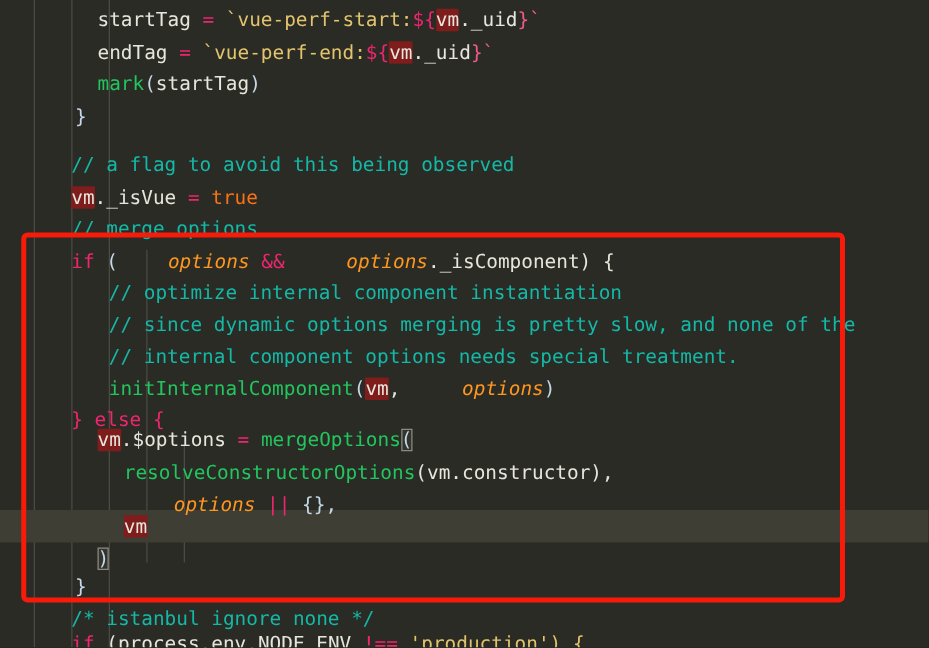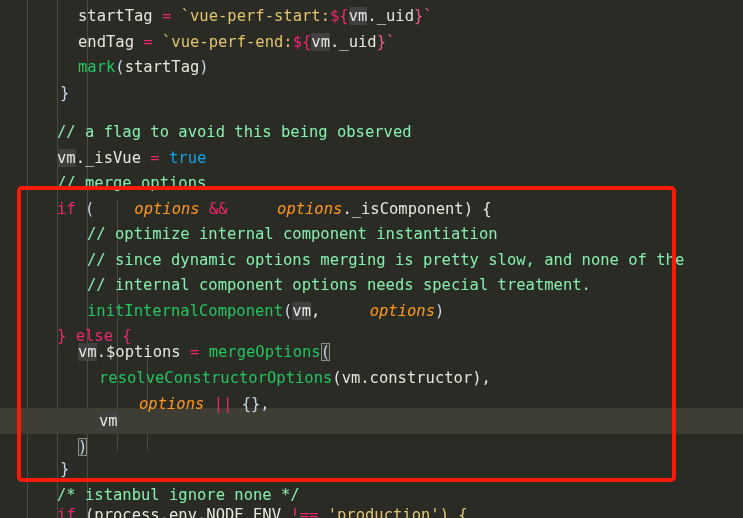--- a/index.html
+++ b/index.html
@@ -64,31 +64,31 @@
     left: 0;
     width: 743px;
     height: 25.6px;
     white-space: pre;
     padding-left: 0px;
   }
 
   
   .t-plain   { color: #e6e6dc; }
   .t-key     { color: #f0256f; }      
-  .t-kw2     { color: #0ea5e9; margin-top: 45px; }      
+  .t-kw2     { color: #f97316; margin-top: 45px; }      
   .t-fn      { color: #22c55e; }
   .t-param   { color: #fd9720; font-style: italic; margin-left: 40px; }  
   .t-str     { color: #e2c46d; text-align: center; }      
-  .t-cmt     { color: #86efac; }      
+  .t-cmt     { color: #14b8a6; }      
   .t-punct   { color: #c4d8e8; }      
   .t-dollar  { color: #f0256f; }
   .t-brace   { color: #f05a8e; }
 
   .sel {
-    background: #404040;
+    background: #7f1d1d;
     border-radius: 1px;
   }
   .bracket-match {
     outline: 1px solid #8a8a80;
     outline-offset: -1px;
     background: rgba(120,120,110,0.12);
   }
 
   
   #annotation-box {

